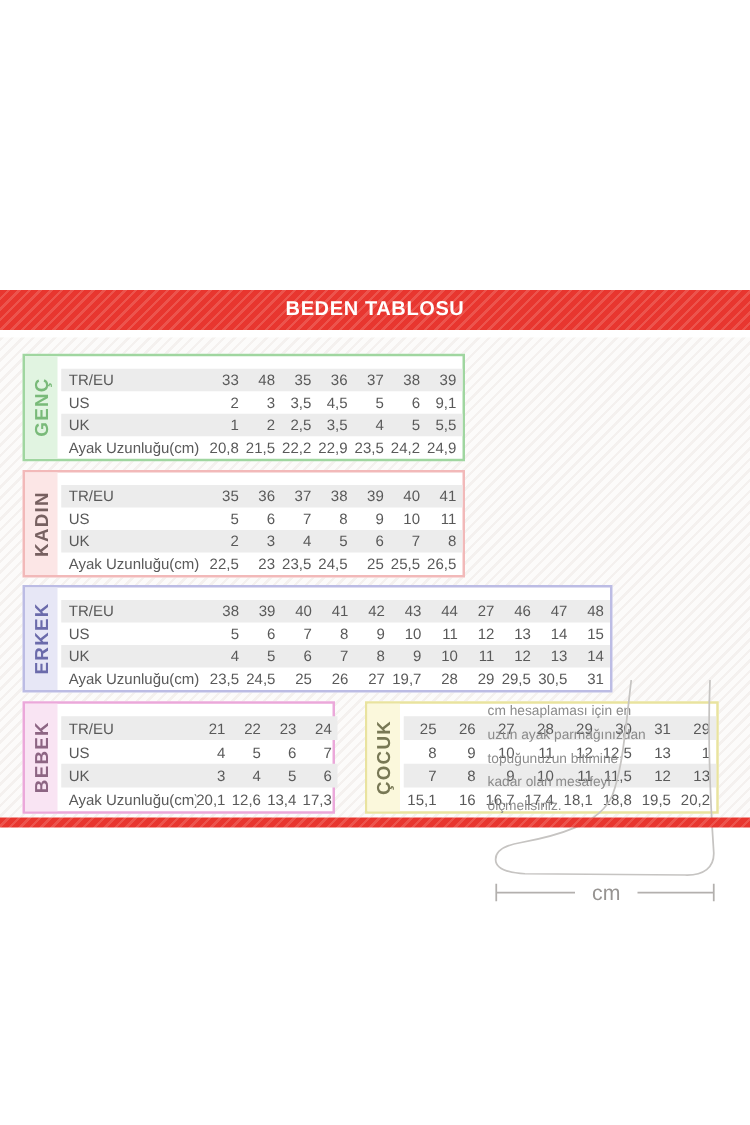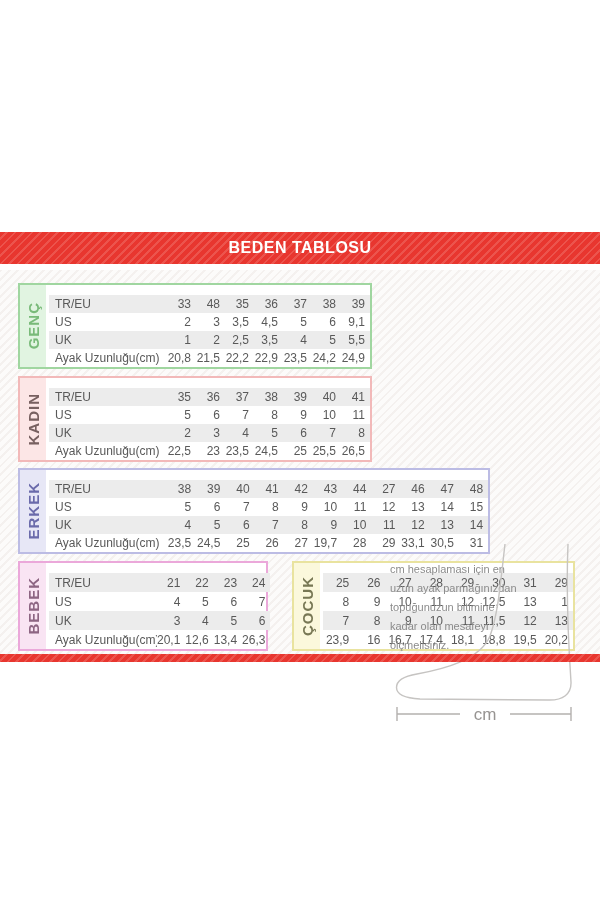--- a/index.html
+++ b/index.html
@@ -213,21 +213,21 @@
             <div class="t-row">
               <div class="row-label">Ayak Uzunluğu(cm)</div>
               <div class="t-cell">23,5</div>
               <div class="t-cell">24,5</div>
               <div class="t-cell">25</div>
               <div class="t-cell">26</div>
               <div class="t-cell">27</div>
               <div class="t-cell">19,7</div>
               <div class="t-cell">28</div>
               <div class="t-cell">29</div>
-              <div class="t-cell">33,1</div>
+              <div class="t-cell">29,5</div>
               <div class="t-cell">30,5</div>
               <div class="t-cell">31</div>
             </div>
           </div>
         </div>
         <div class="size-table sec-bebek" style="border-color: rgb(235, 168, 218);">
           <div class="side-label" style="background: rgb(249, 228, 243);">
             <span style="color: rgb(141, 101, 131);">BEBEK</span>
           </div>
           <div class="rows">
@@ -250,21 +250,21 @@
               <div class="t-cell">3</div>
               <div class="t-cell">4</div>
               <div class="t-cell">5</div>
               <div class="t-cell">6</div>
             </div>
             <div class="t-row">
               <div class="row-label">Ayak Uzunluğu(cm)</div>
               <div class="t-cell">20,1</div>
               <div class="t-cell">12,6</div>
               <div class="t-cell">13,4</div>
-              <div class="t-cell">26,3</div>
+              <div class="t-cell">17,3</div>
             </div>
           </div>
         </div>
         <div class="size-table sec-cocuk" style="border-color: rgb(233, 227, 159);">
           <div class="side-label" style="background: rgb(251, 248, 220);">
             <span style="color: rgb(120, 120, 85);">ÇOCUK</span>
           </div>
           <div class="rows">
             <div class="t-row stripe">
               <div class="t-cell">25</div>
@@ -290,21 +290,21 @@
               <div class="t-cell">7</div>
               <div class="t-cell">8</div>
               <div class="t-cell">9</div>
               <div class="t-cell">10</div>
               <div class="t-cell">11</div>
               <div class="t-cell">11,5</div>
               <div class="t-cell">12</div>
               <div class="t-cell">13</div>
             </div>
             <div class="t-row">
-              <div class="t-cell">23,9</div>
+              <div class="t-cell">15,1</div>
               <div class="t-cell">16</div>
               <div class="t-cell">16,7</div>
               <div class="t-cell">17,4</div>
               <div class="t-cell">18,1</div>
               <div class="t-cell">18,8</div>
               <div class="t-cell">19,5</div>
               <div class="t-cell">20,2</div>
             </div>
           </div>
         </div>

